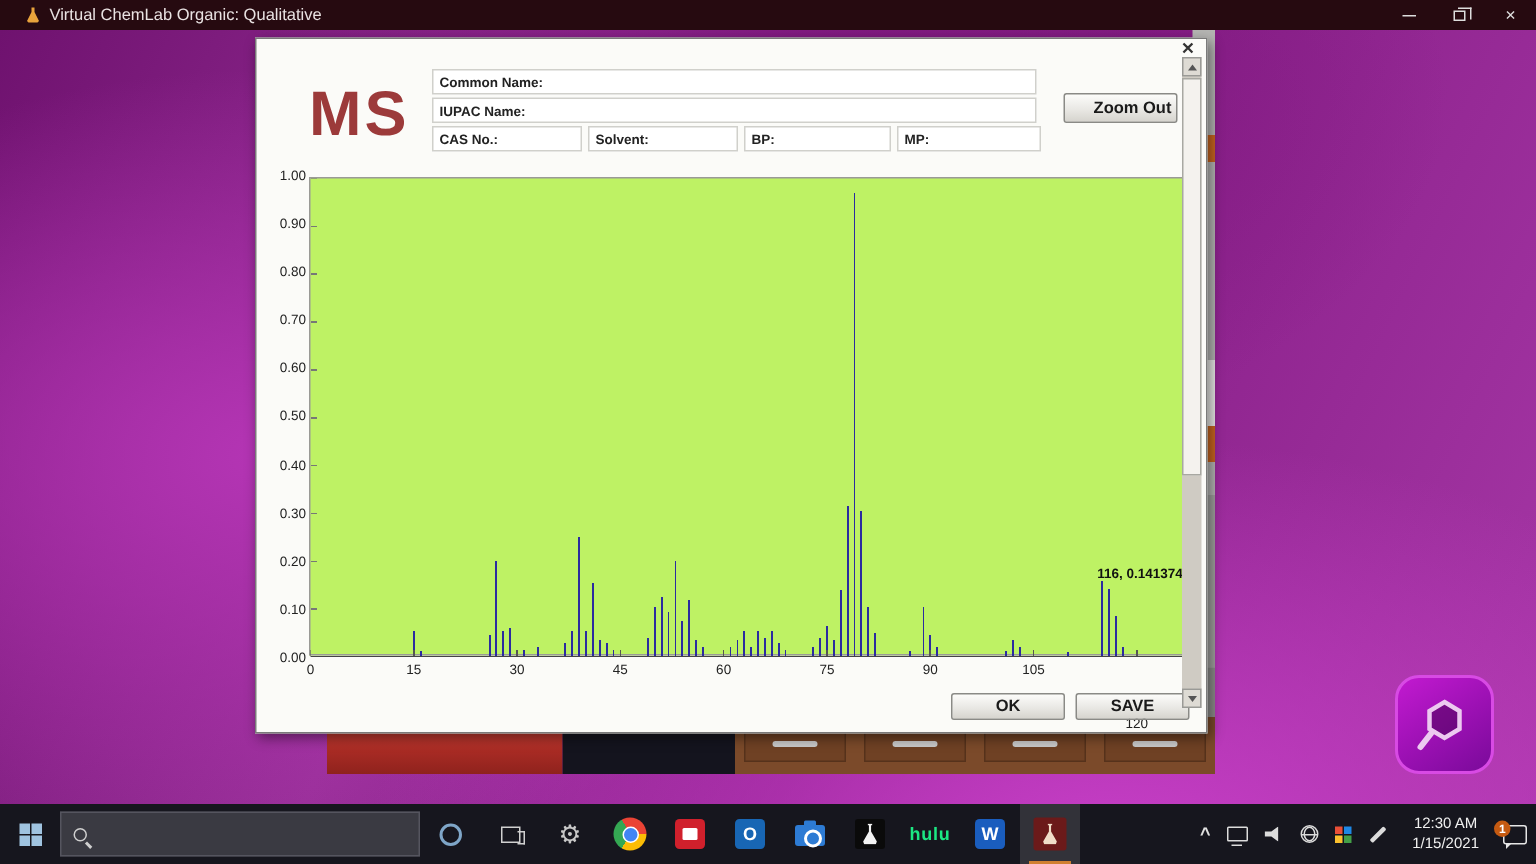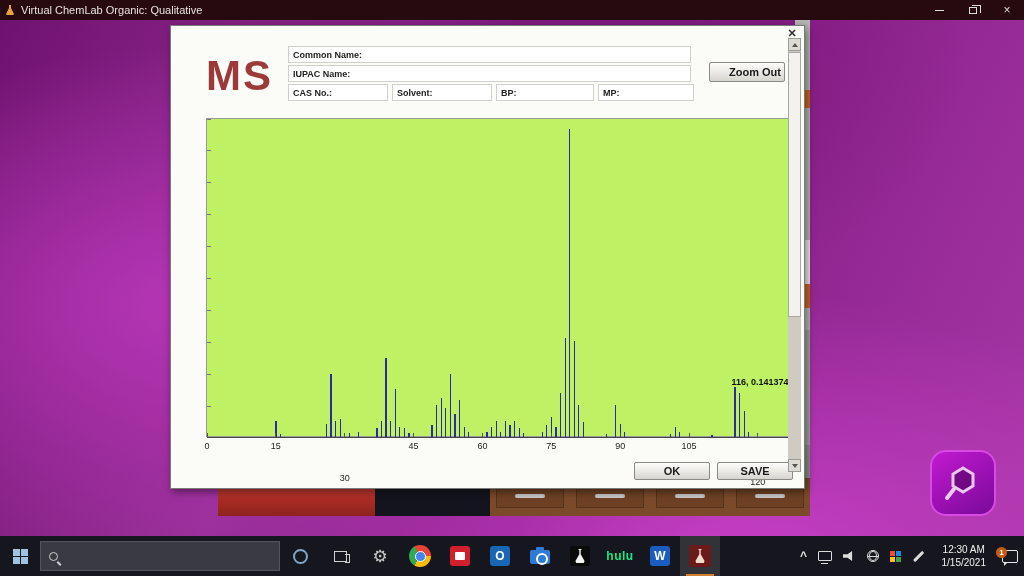--- a/index.html
+++ b/index.html
@@ -1,21 +1,21 @@
 <!DOCTYPE html>
 <html><head>
 <meta charset="utf-8">
 <style>
   * { margin:0; padding:0; box-sizing:border-box; }
   body { font-family:"Liberation Sans", sans-serif; background:#000; }
   .screen { position:relative; width:1024px; height:576px; overflow:hidden; background:#8e248e; }
 
   
   .titlebar { position:absolute; left:0; top:0; width:1024px; height:20px; background:#260a10; z-index:20;
-              display:flex; align-items:center; padding-left:4px; }
+              display:flex; align-items:center; padding-left:16px; }
   .titlebar .app-ico { width:12px; height:12px; margin-right:5px; flex:0 0 auto; }
   .titlebar .title-text { color:#e9e2e2; font-size:11px; white-space:nowrap; }
   .win-controls { position:absolute; right:0; top:0; height:20px; display:flex; }
   .wbtn { width:34px; height:20px; display:flex; align-items:center; justify-content:center; cursor:default; }
   .min-glyph { width:9px; height:1px; background:#ddd; display:block; }
   .restore-glyph { width:8px; height:7px; border:1px solid #ddd; position:relative; display:block; }
   .restore-glyph::before { content:""; position:absolute; top:-3px; left:2px; width:8px; height:7px;
                            border:1px solid #ddd; border-bottom:none; border-left:none; }
   .close-glyph { color:#ddd; font-size:12px; line-height:12px; }
 
@@ -211,20 +211,33 @@
     </div>
     <div class="field f-bp">
       <span class="flabel">BP:</span>
     </div>
     <div class="field f-mp">
       <span class="flabel">MP:</span>
     </div>
 
     <button class="btn zoom-out">Zoom Out</button>
 
+    <div class="ylabels" id="ylabels">
+        <span>1.00</span>
+        <span>0.90</span>
+        <span>0.80</span>
+        <span>0.70</span>
+        <span>0.60</span>
+        <span>0.50</span>
+        <span>0.40</span>
+        <span>0.30</span>
+        <span>0.20</span>
+        <span>0.10</span>
+        <span>0.00</span>
+      </div>
     <div class="plot">
       <svg id="spectrum-svg" width="583" height="319" viewBox="0 0 583 319" shape-rendering="crispEdges">
           <line x1="68.9" y1="319" x2="68.9" y2="301.5" stroke="#2b2ba0" stroke-width="1.2"></line>
           <line x1="73.4" y1="319" x2="73.4" y2="315.2" stroke="#2b2ba0" stroke-width="1.2"></line>
           <line x1="119.4" y1="319" x2="119.4" y2="304.6" stroke="#2b2ba0" stroke-width="1.2"></line>
           <line x1="123.9" y1="319" x2="123.9" y2="255.2" stroke="#2b2ba0" stroke-width="1.2"></line>
           <line x1="128.5" y1="319" x2="128.5" y2="301.5" stroke="#2b2ba0" stroke-width="1.2"></line>
           <line x1="133.1" y1="319" x2="133.1" y2="299.9" stroke="#2b2ba0" stroke-width="1.2"></line>
           <line x1="142.3" y1="319" x2="142.3" y2="314.2" stroke="#2b2ba0" stroke-width="1.2"></line>
           <line x1="151.5" y1="319" x2="151.5" y2="312.6" stroke="#2b2ba0" stroke-width="1.2"></line>
@@ -296,21 +309,21 @@
           <line x1="0" y1="255.2" x2="4" y2="255.2" stroke="#777" stroke-width="1"></line>
           <line x1="0" y1="287.1" x2="4" y2="287.1" stroke="#777" stroke-width="1"></line>
           <line x1="0" y1="319.0" x2="4" y2="319.0" stroke="#777" stroke-width="1"></line>
           <line x1="0" y1="318.5" x2="583" y2="318.5" stroke="#444" stroke-width="1"></line>
         </svg>
       <div class="annotation" id="annotation" style="left: 524.504px; top: 257.902px;">116, 0.141374</div>
     </div>
     <div class="xlabels" id="xlabels">
         <span style="left: 0px;">0</span>
         <span style="left: 68.8583px;">15</span>
-        <span style="left: 137.717px; margin-top: 32px;">30</span>
+        <span style="left: 137.717px;">30</span>
         <span style="left: 206.575px;">45</span>
         <span style="left: 275.433px;">60</span>
         <span style="left: 344.291px;">75</span>
         <span style="left: 413.15px;">90</span>
         <span style="left: 482.008px;">105</span>
         <span style="left: 550.866px; margin-top: 36px;">120</span>
       </div>
 
     <button class="btn ok-btn">OK</button>
     <button class="btn save-btn">SAVE</button>

